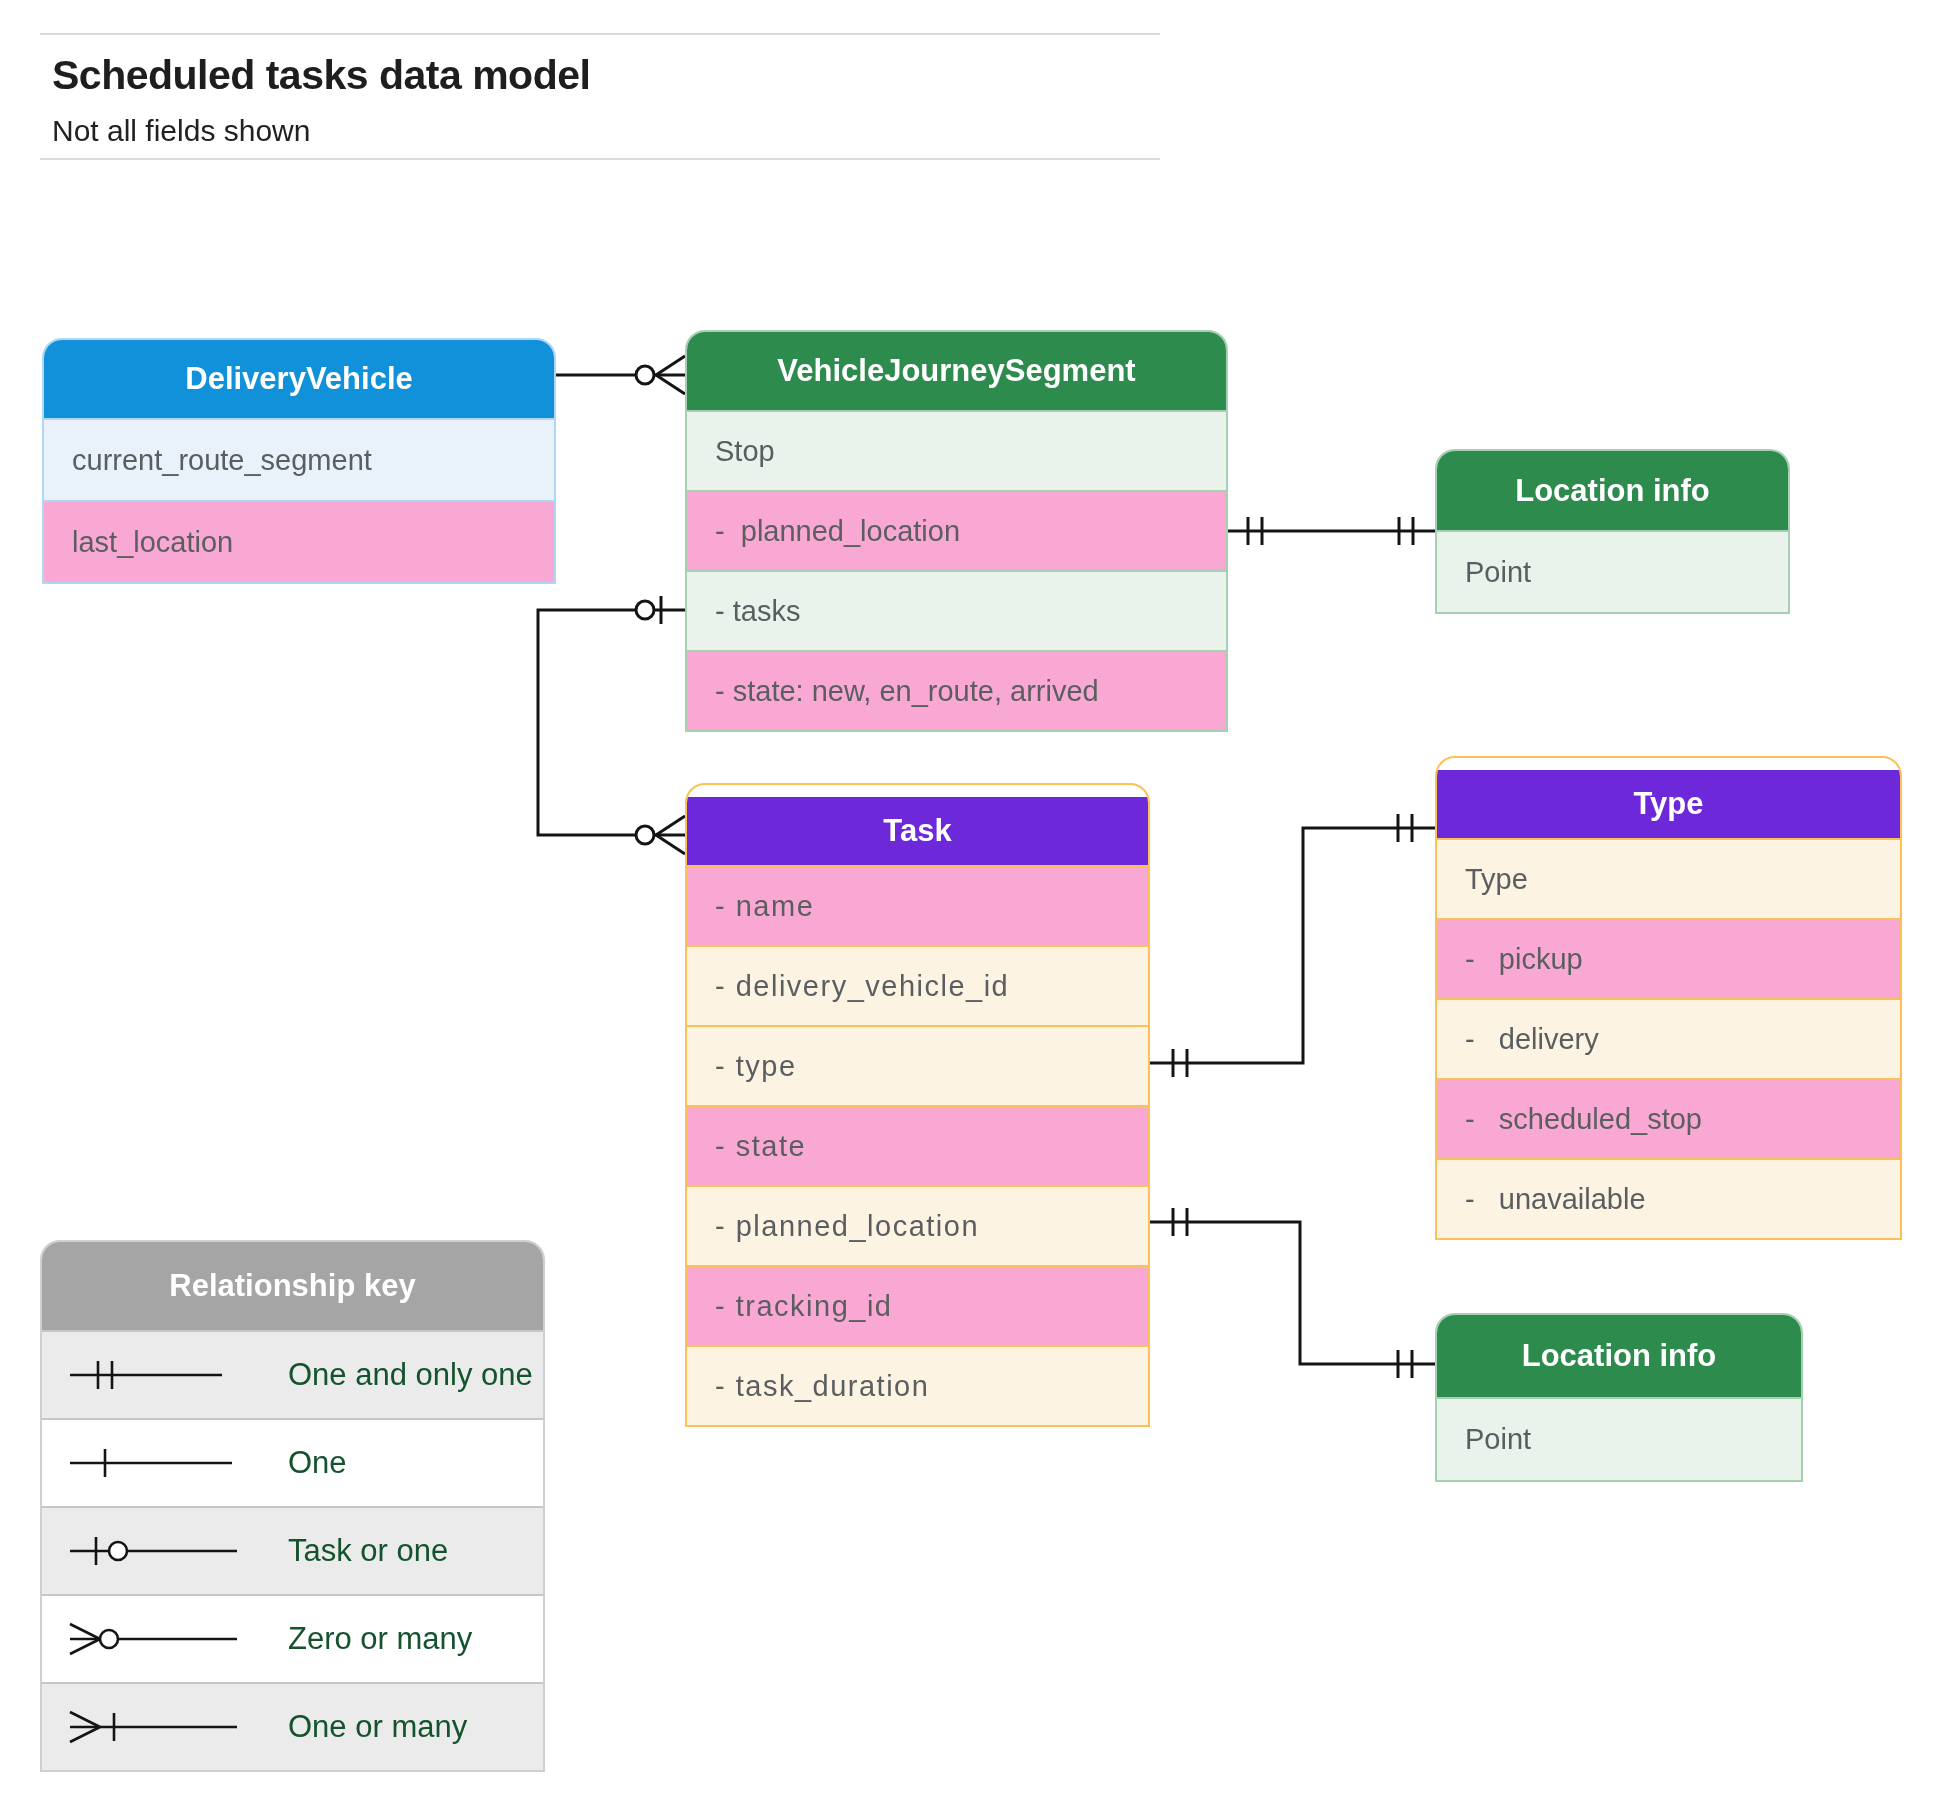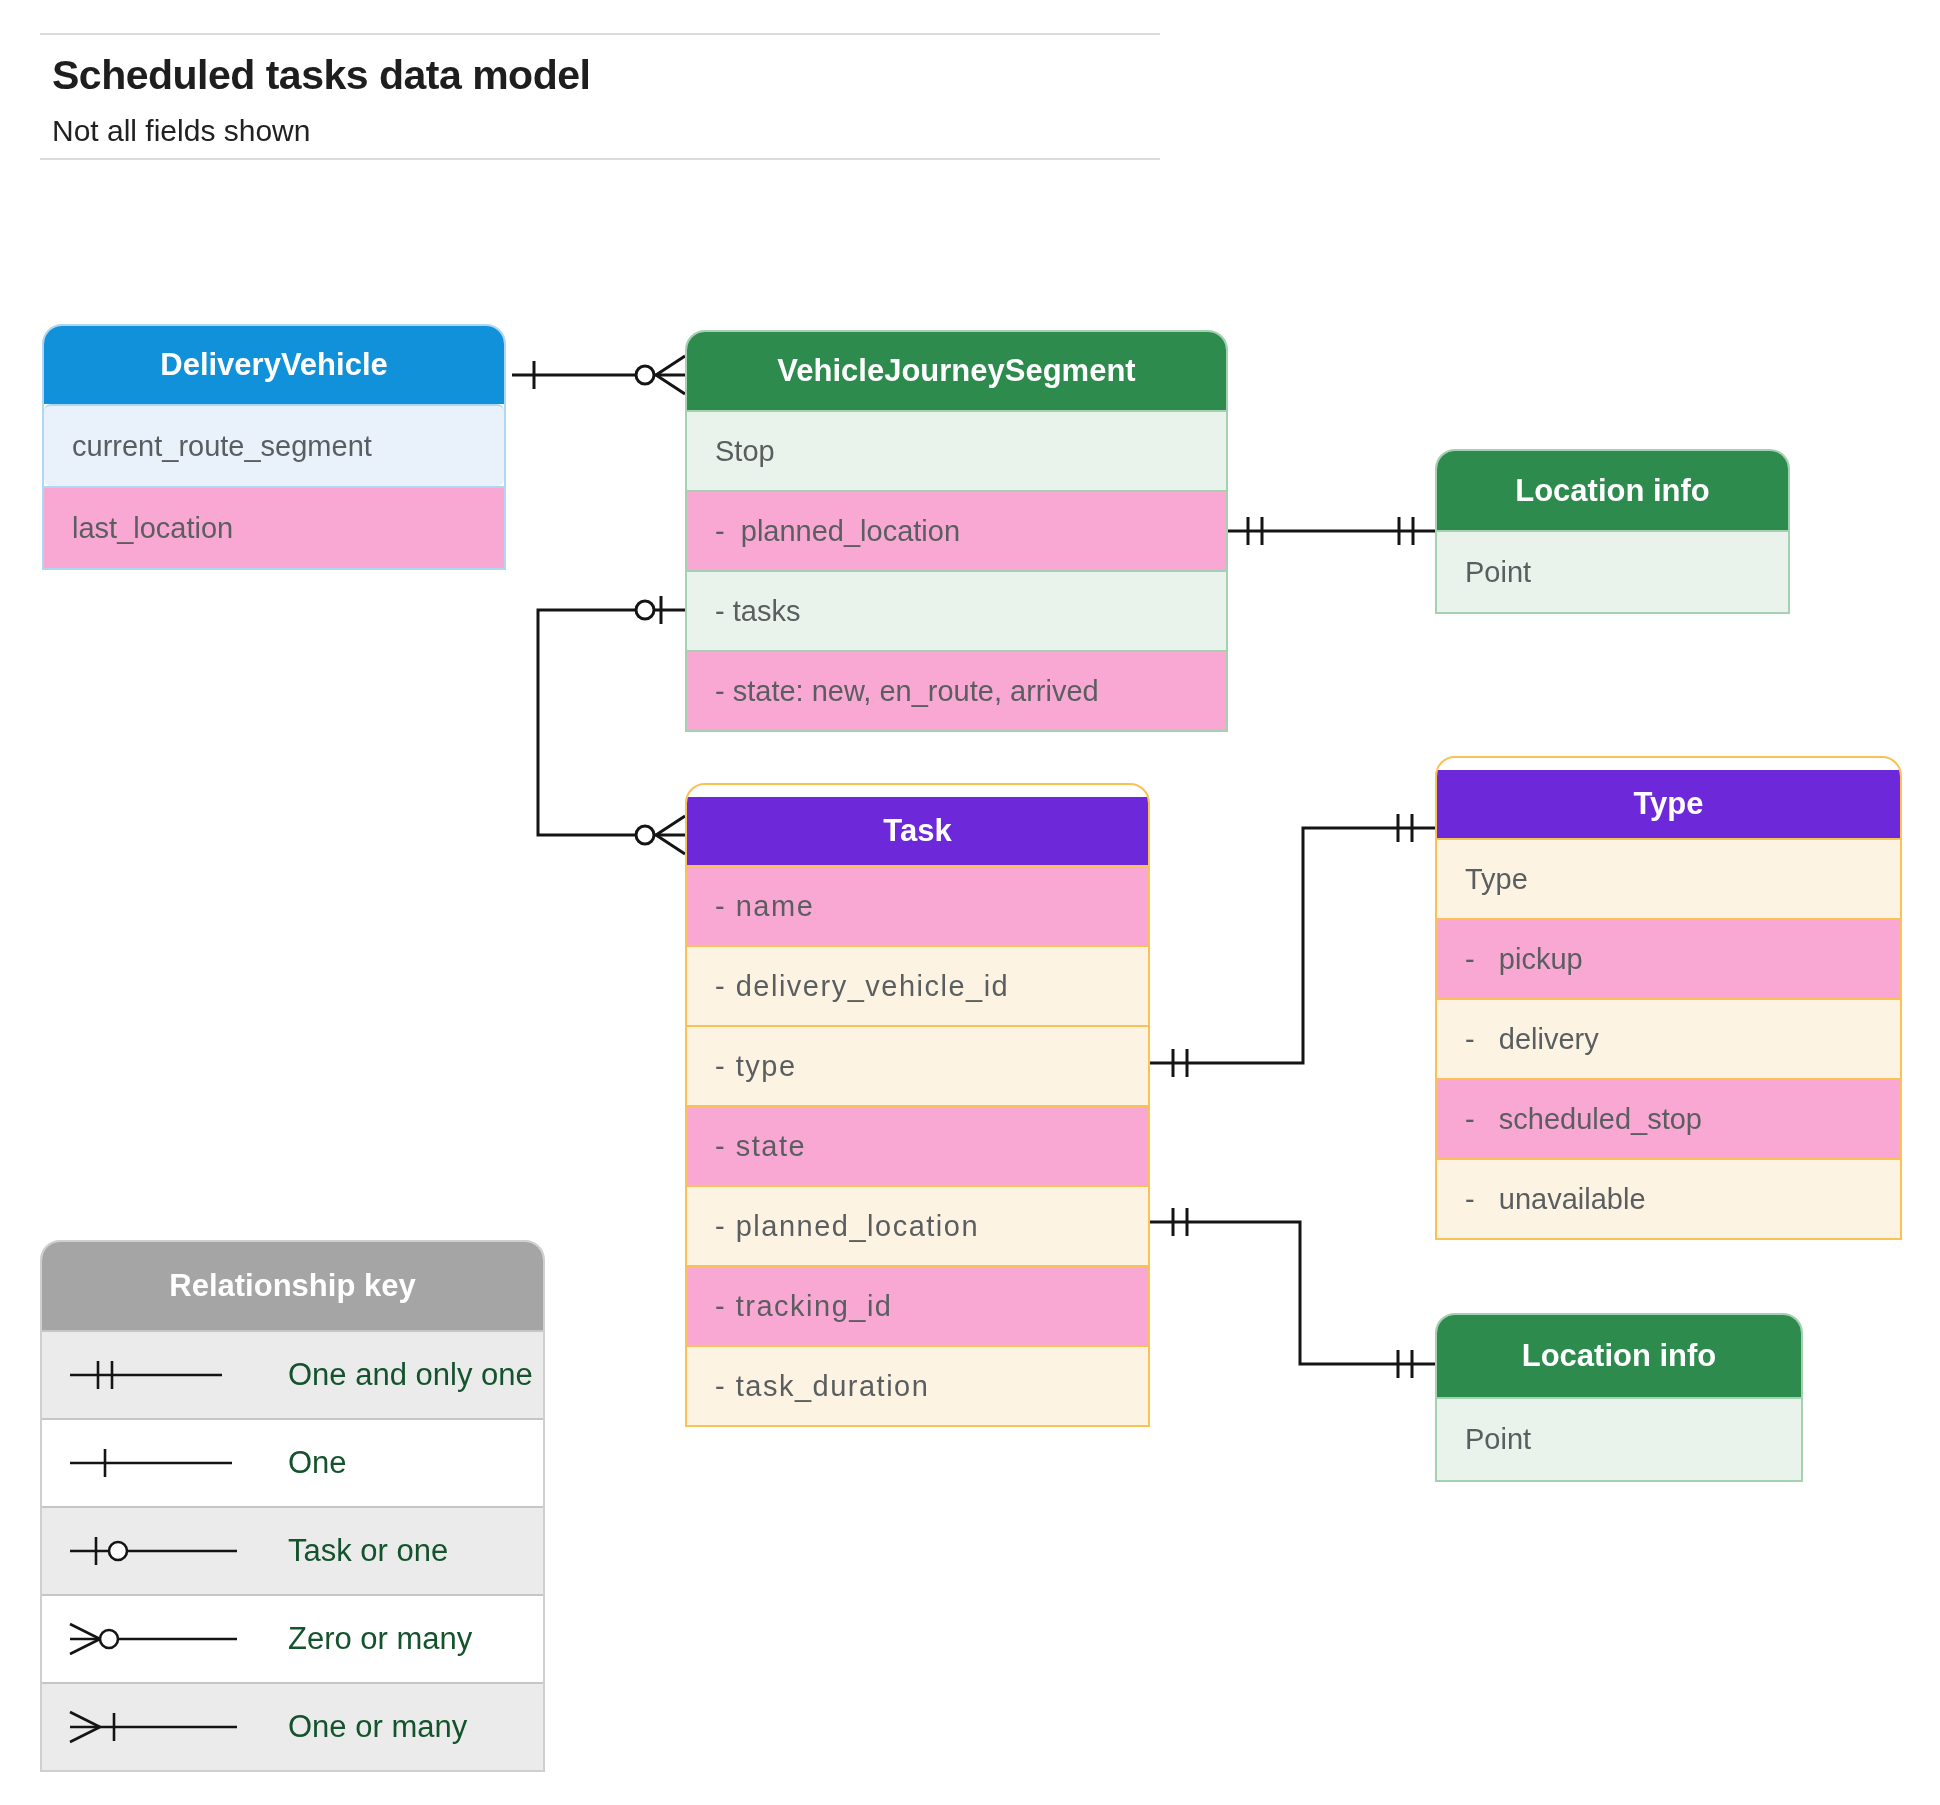--- a/index.html
+++ b/index.html
@@ -16,21 +16,21 @@
   .connectors circle{stroke:#141414;stroke-width:3;fill:#ffffff;}
 
   .entity{position:absolute;z-index:2;border-radius:20px 20px 0 0;overflow:hidden;border:2px solid;box-sizing:border-box;background:#fff;}
   .ehead{display:flex;align-items:center;justify-content:center;color:#ffffff;font-weight:bold;font-size:31px;}
   .erow{display:flex;align-items:center;padding-left:28px;font-size:29px;color:#5B5E61;white-space:pre;border-top:2px solid;box-sizing:border-box;background:#f9a8d4;}
 
   
   .e-blue{border-color:#AFD6F3;}
   .e-blue .ehead{background:#1191D9;height:78px;}
   .e-blue .erow{border-top-color:#AFD6F3;height:82px;}
-  .e-blue .erow.alt{background:#E9F1FB;border-radius:7px;}
+  .e-blue .erow.alt{background:#E9F1FB;}
   
   .e-green{border-color:#A6D0B2;}
   .e-green .ehead{background:#2E8B4E;height:78px;}
   .e-green .erow{border-top-color:#A6D0B2;height:80px;}
   .e-green .erow.alt{background:#E9F2EB;}
   .e-green.loc .ehead{height:79px;}
   .e-green.loc .erow{height:82px;}
   .e-green.loc2 .ehead{height:82px;}
   .e-green.loc2 .erow{height:83px;}
   
@@ -95,21 +95,21 @@
 
     <g>
       <path d="M1150 1222 H1300 V1364 H1435"></path>
       <line x1="1173" y1="1208" x2="1173" y2="1236"></line>
       <line x1="1187" y1="1208" x2="1187" y2="1236"></line>
       <line x1="1398" y1="1350" x2="1398" y2="1378"></line>
       <line x1="1412" y1="1350" x2="1412" y2="1378"></line>
     </g>
   </svg>
 
-  <div class="entity e-blue" style="left:42px;top:324px;width:464px">
+  <div class="entity e-blue" style="left:42px;top:338px;width:514px">
     <div class="ehead">DeliveryVehicle</div>
     <div class="erow alt">current_route_segment</div>
     <div class="erow">last_location</div>
   </div>
 
   <div class="entity e-green" style="left:685px;top:330px;width:543px">
     <div class="ehead">VehicleJourneySegment</div>
     <div class="erow alt">Stop</div>
     <div class="erow">-  planned_location</div>
     <div class="erow alt">- tasks</div>

